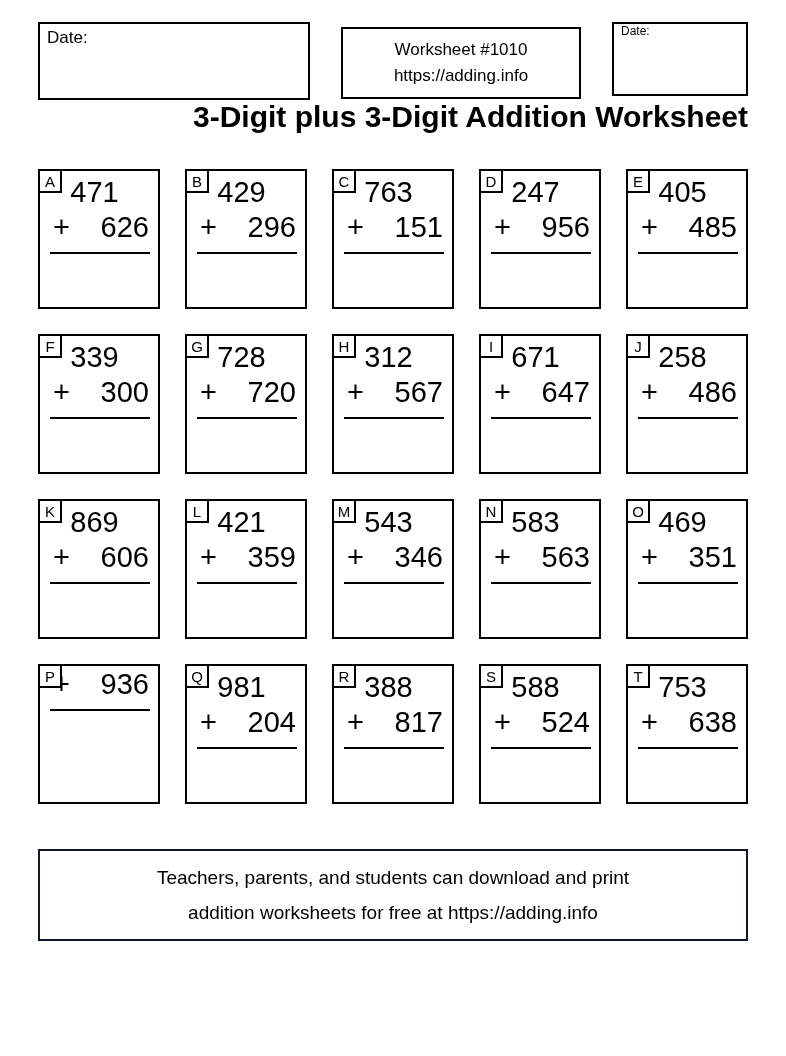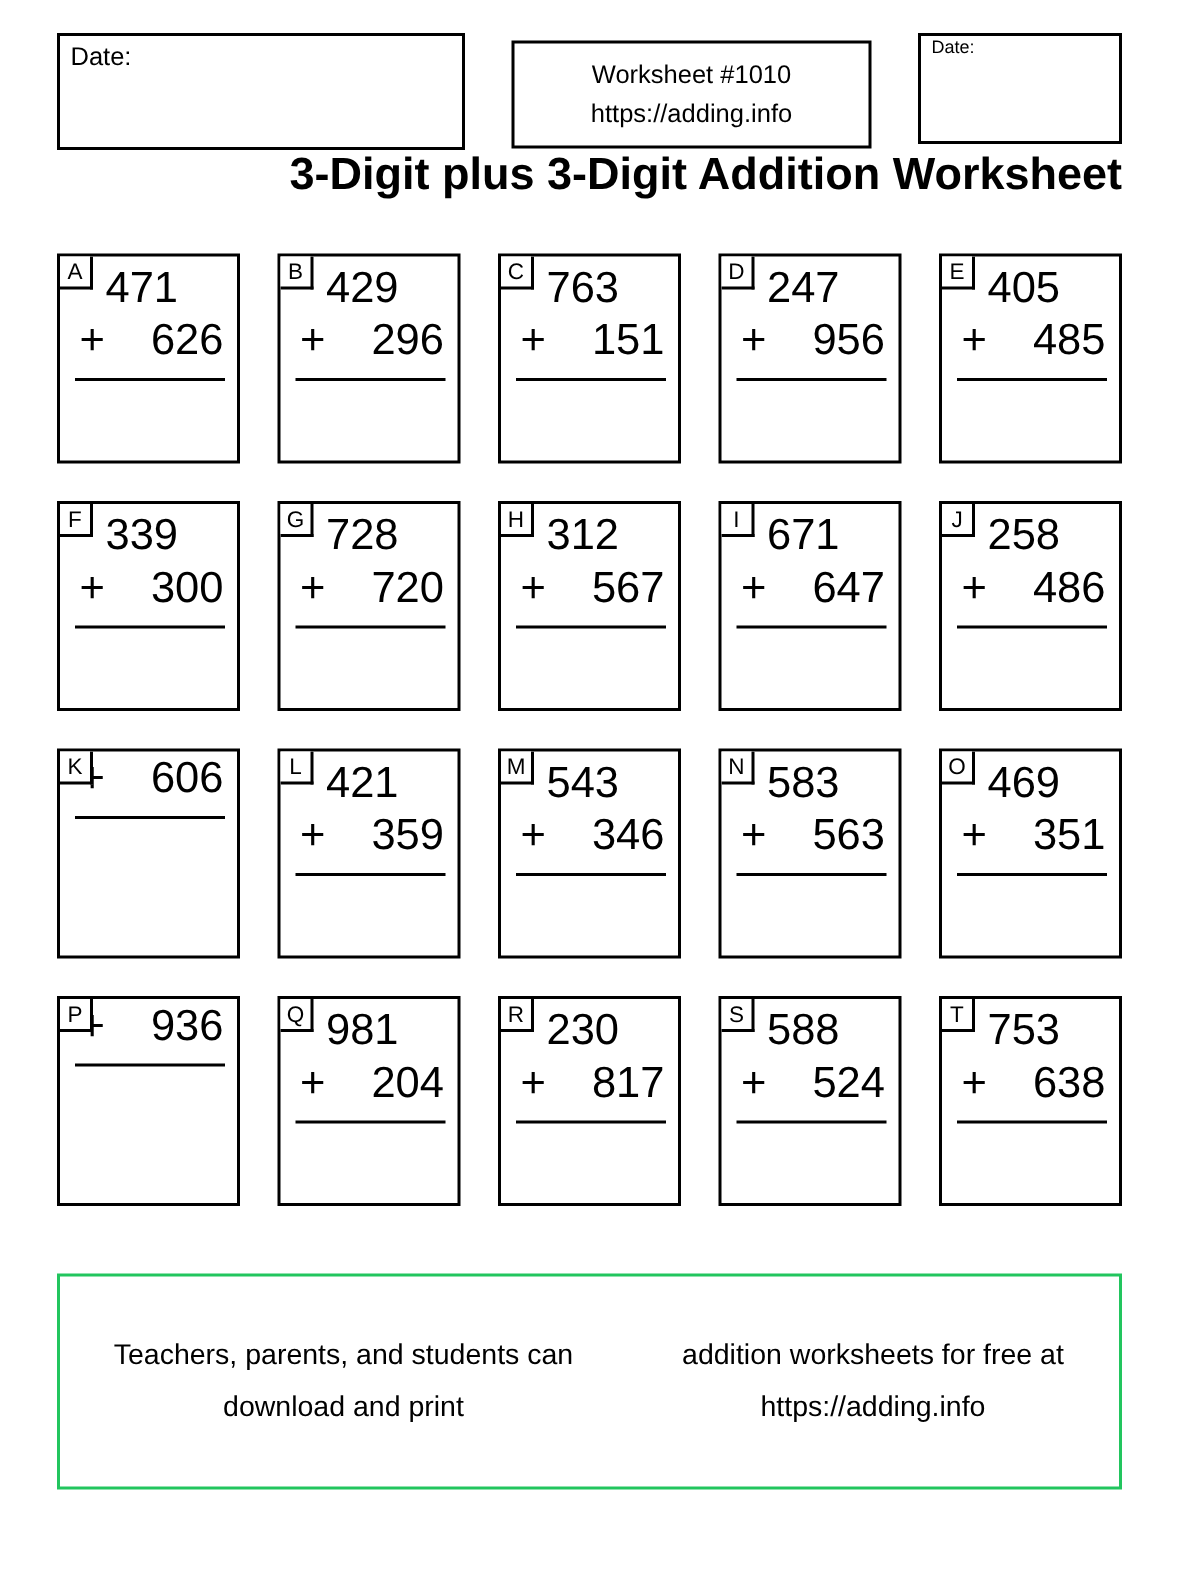--- a/index.html
+++ b/index.html
@@ -95,23 +95,23 @@
     line-height: 36px;
   }
   .answer-line {
     border-bottom: 2px solid #000;
     margin: 7px 8px 0 10px;
   }
 
   
   .footer {
     margin-top: 45px;
-    border: 2px solid #22c55e;
-    height: 144px;
-    display: flex; flex-direction: row;
+    border: 2px solid #0f172a;
+    height: 92px;
+    display: flex; flex-direction: column;
     align-items: center; justify-content: center;
     text-align: center;
     font-size: 19px;
     line-height: 35px;
   }
 </style>
 </head>
 <body>
 
 <div class="page">
@@ -237,20 +237,21 @@
       <div class="bottom-row">
         <span>+</span>
         <span>486</span>
       </div>
       <div class="answer-line"></div>
       <div class="answer-space"></div>
     </div>
 
     <div class="problem">
       <div class="plabel">K</div>
+      <div class="top-num">869</div>
       <div class="bottom-row">
         <span>+</span>
         <span>606</span>
       </div>
       <div class="answer-line"></div>
       <div class="answer-space"></div>
     </div>
 
     <div class="problem">
       <div class="plabel">L</div>
@@ -312,21 +313,21 @@
       <div class="bottom-row">
         <span>+</span>
         <span>204</span>
       </div>
       <div class="answer-line"></div>
       <div class="answer-space"></div>
     </div>
 
     <div class="problem">
       <div class="plabel">R</div>
-      <div class="top-num">230</div>
+      <div class="top-num">388</div>
       <div class="bottom-row">
         <span>+</span>
         <span>817</span>
       </div>
       <div class="answer-line"></div>
       <div class="answer-space"></div>
     </div>
 
     <div class="problem">
       <div class="plabel">S</div>

